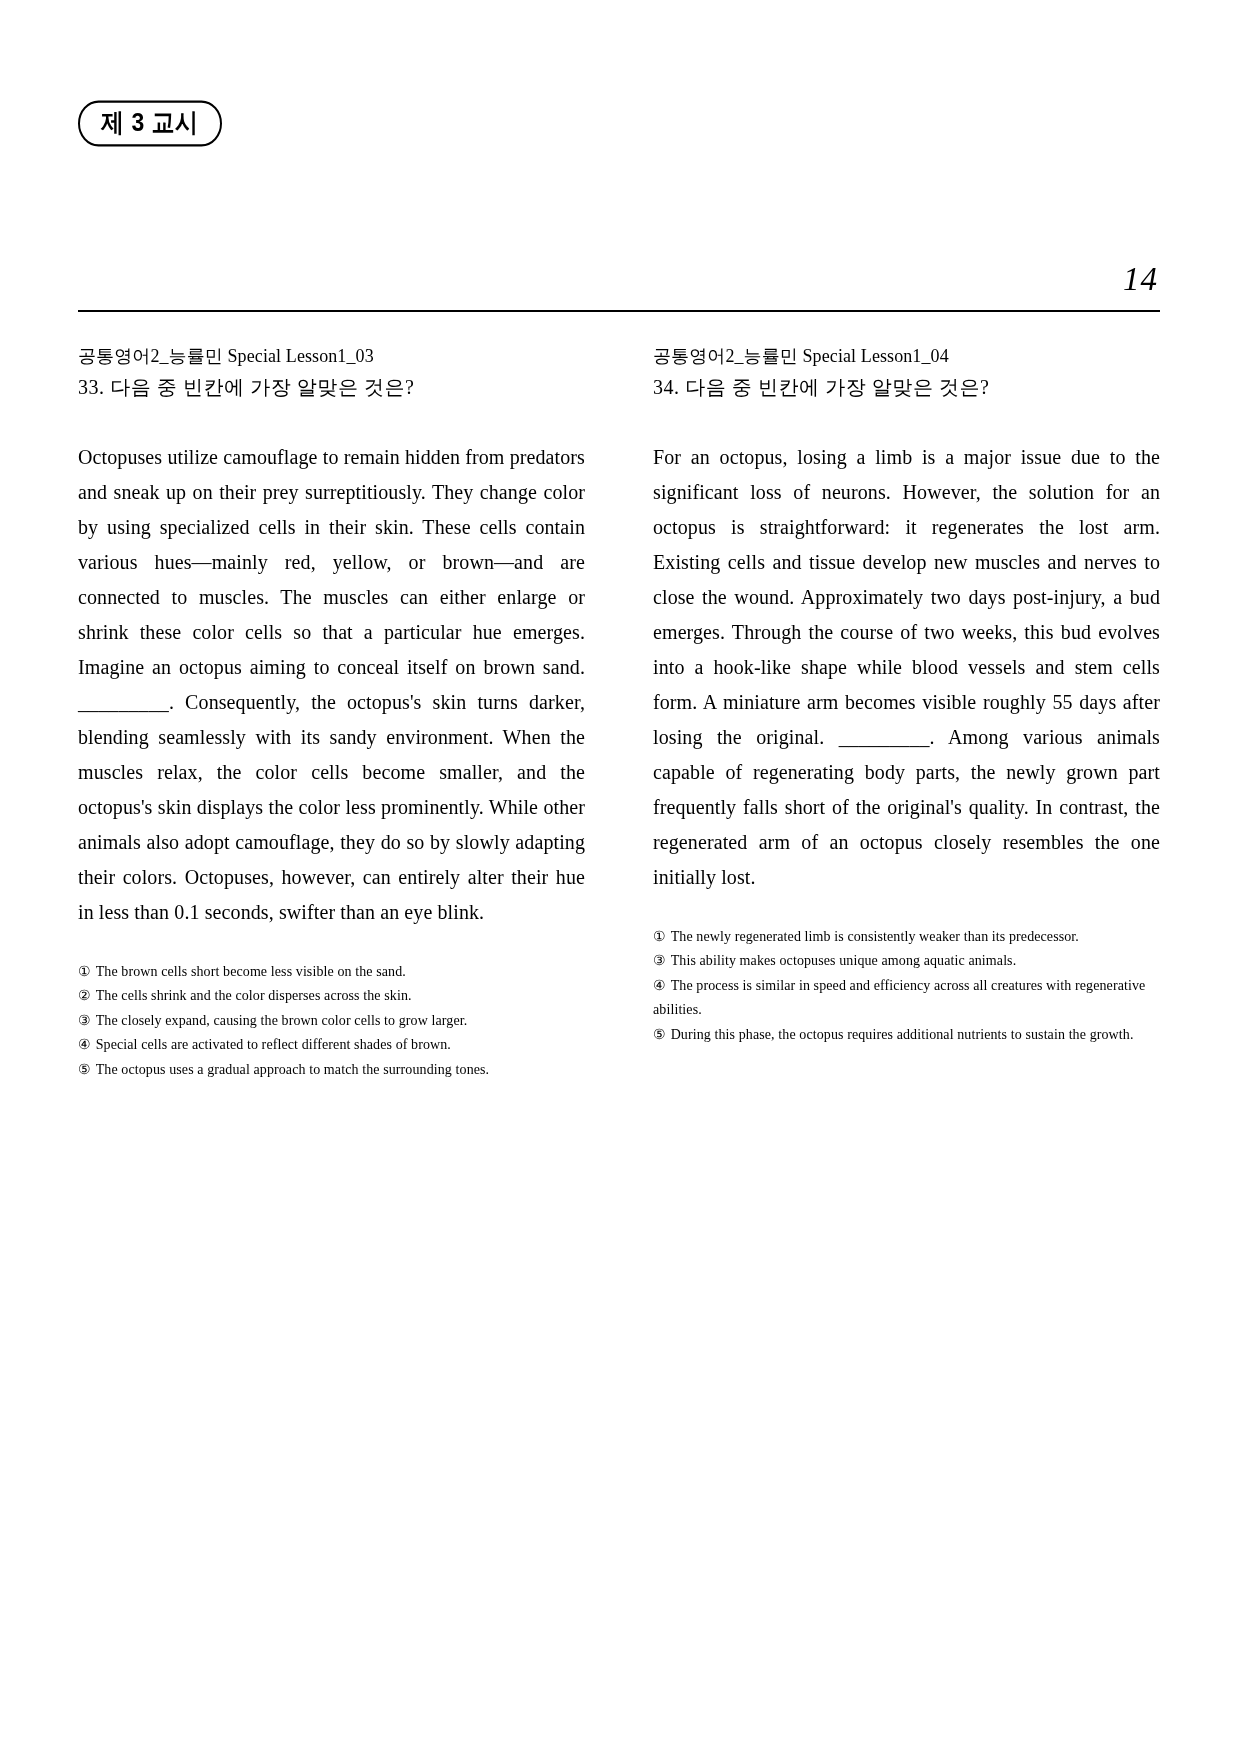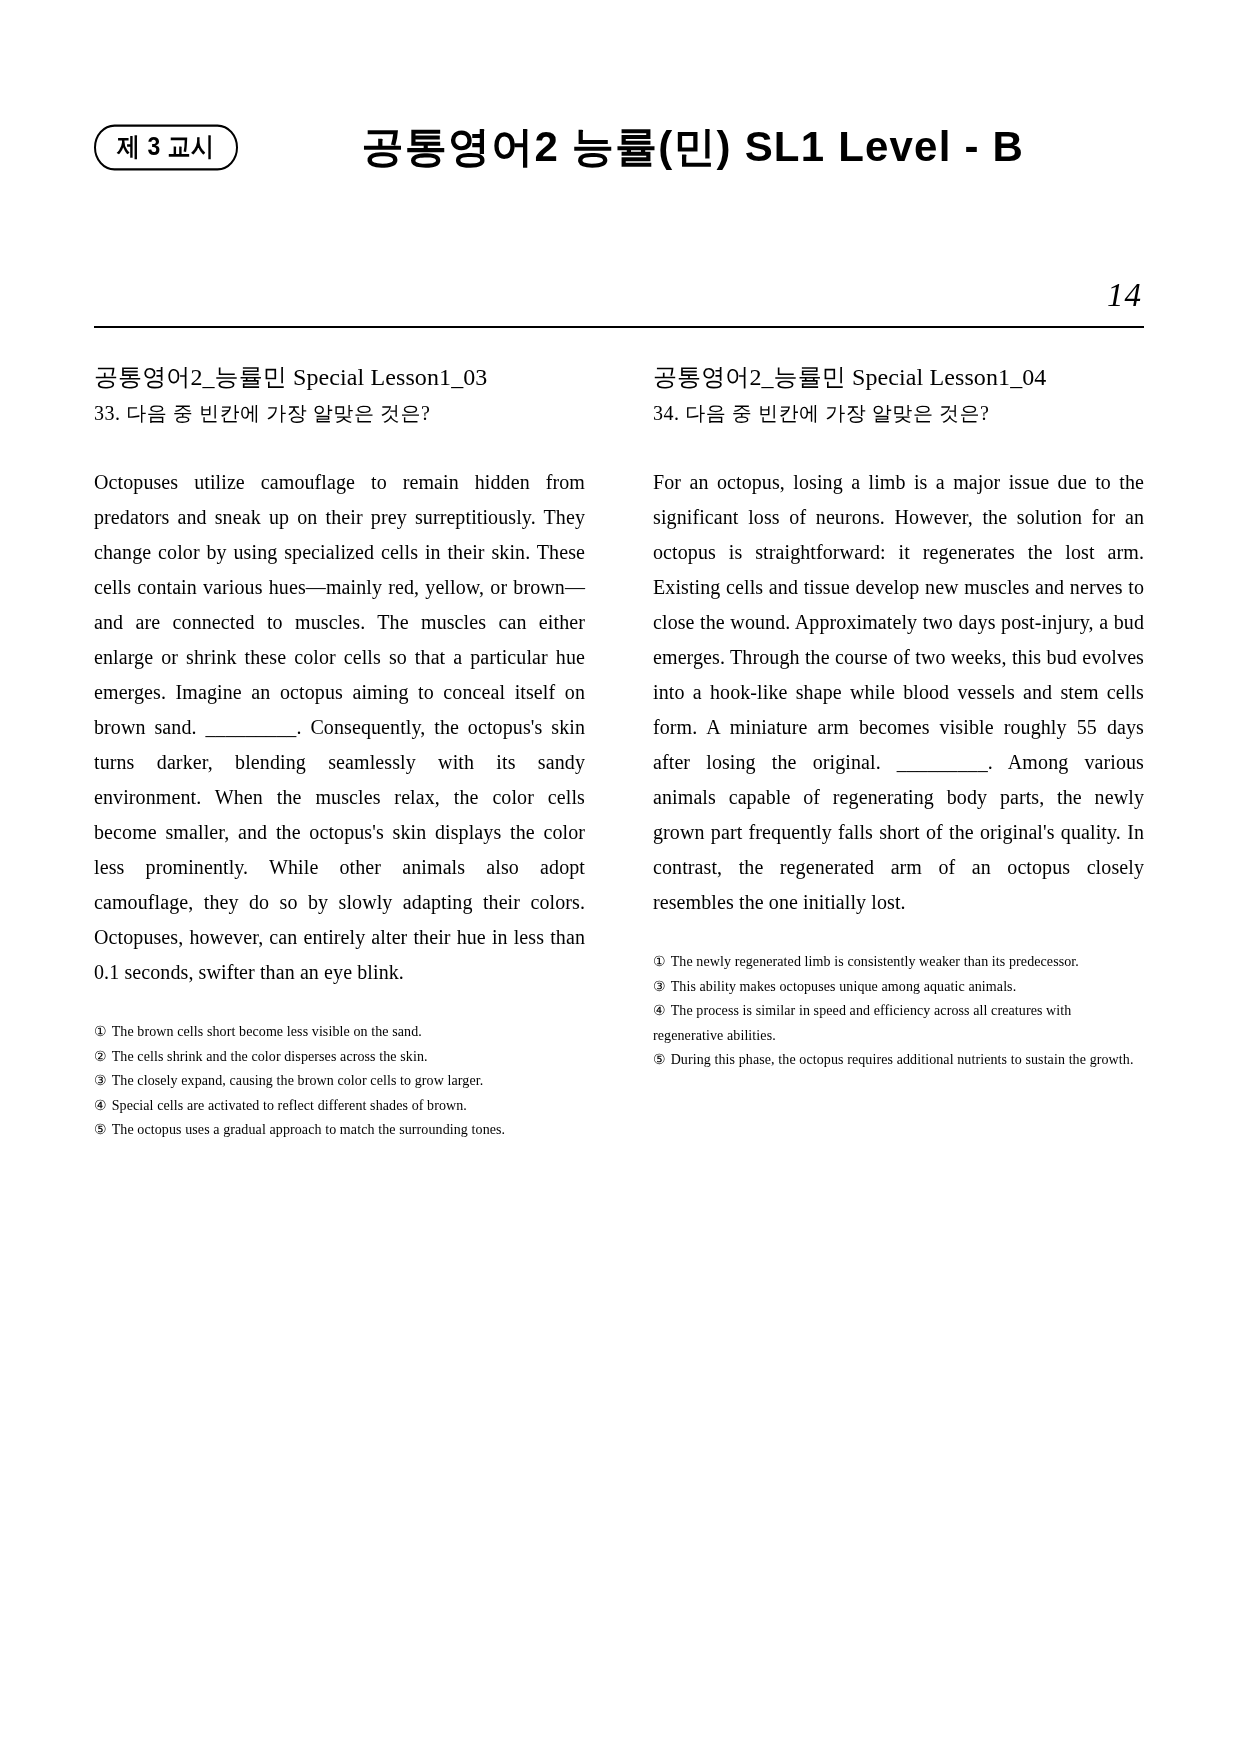--- a/index.html
+++ b/index.html
@@ -14,21 +14,21 @@
     font-family: "Liberation Serif", "DejaVu Serif", serif;
     color: #000000;
     position: relative;
     overflow: hidden;
   }
   .page {
     position: relative;
     width: 1240px;
     height: 1724px;
     box-sizing: border-box;
-    padding: 16px;
+    padding: 0;
   }
 
   
   .header {
     position: relative;
     height: 150px;
     margin: 0 80px 0 78px;
     padding-top: 103px;
     box-sizing: content-box;
   }
@@ -81,21 +81,21 @@
     margin: 30px 80px 0 78px;
     gap: 68px;
     align-items: flex-start;
   }
   .column {
     flex: 1 1 0;
     min-width: 0;
   }
 
   .q-source {
-    font-size: 24px;
+    font-size: 18px;
     line-height: 1.62;
     letter-spacing: 0.1px;
     white-space: nowrap;
   }
   .q-prompt {
     font-size: 20px;
     line-height: 1.62;
     letter-spacing: 0.55px;
     white-space: nowrap;
   }
@@ -123,21 +123,20 @@
   }
 </style>
 </head>
 <body>
 
 <div class="page">
 
   <div class="header">
     <div class="header-row">
       <div class="period-badge">제 3 교시</div>
-      <div class="exam-title">공통영어2 능률(민) SL1 Level - B</div>
     </div>
   </div>
 
   <div class="page-number">14</div>
 
   <hr class="header-rule">
 
   <div class="columns">
 
     <div class="column">

